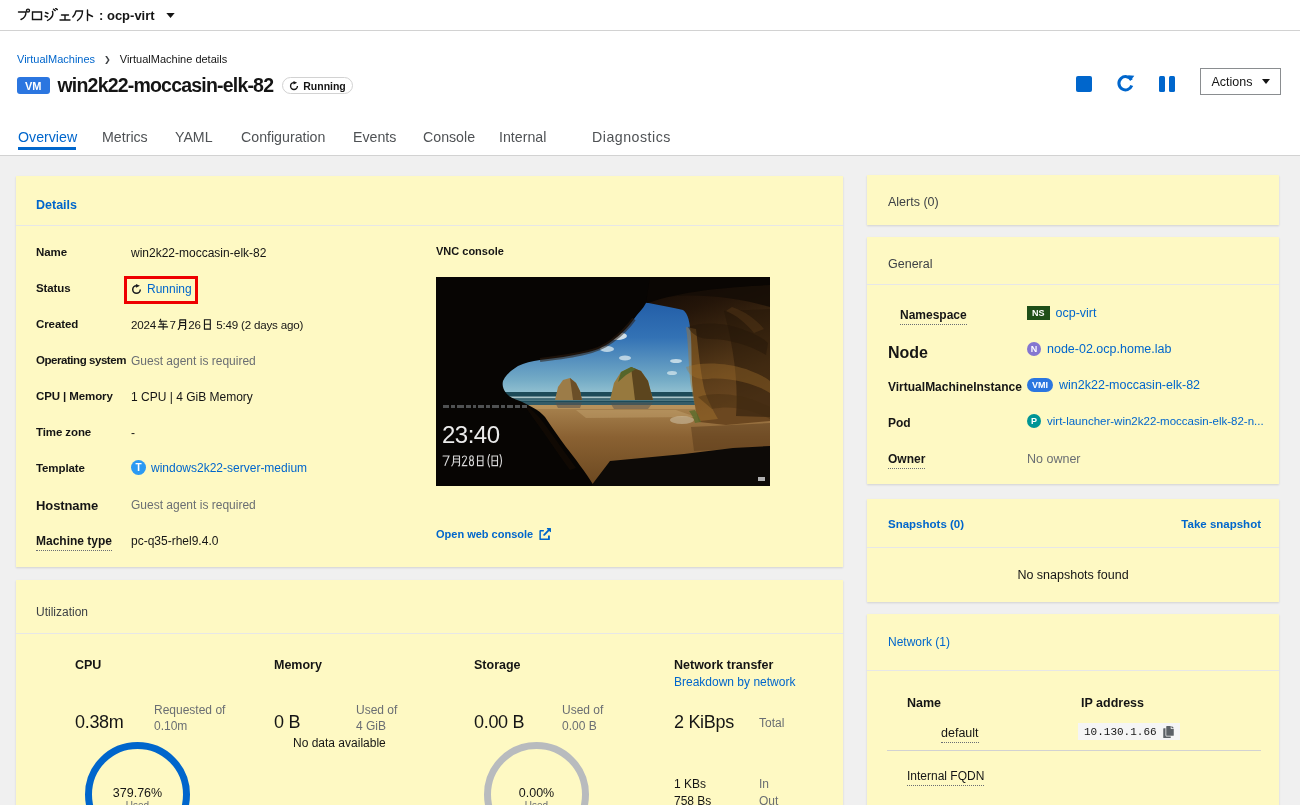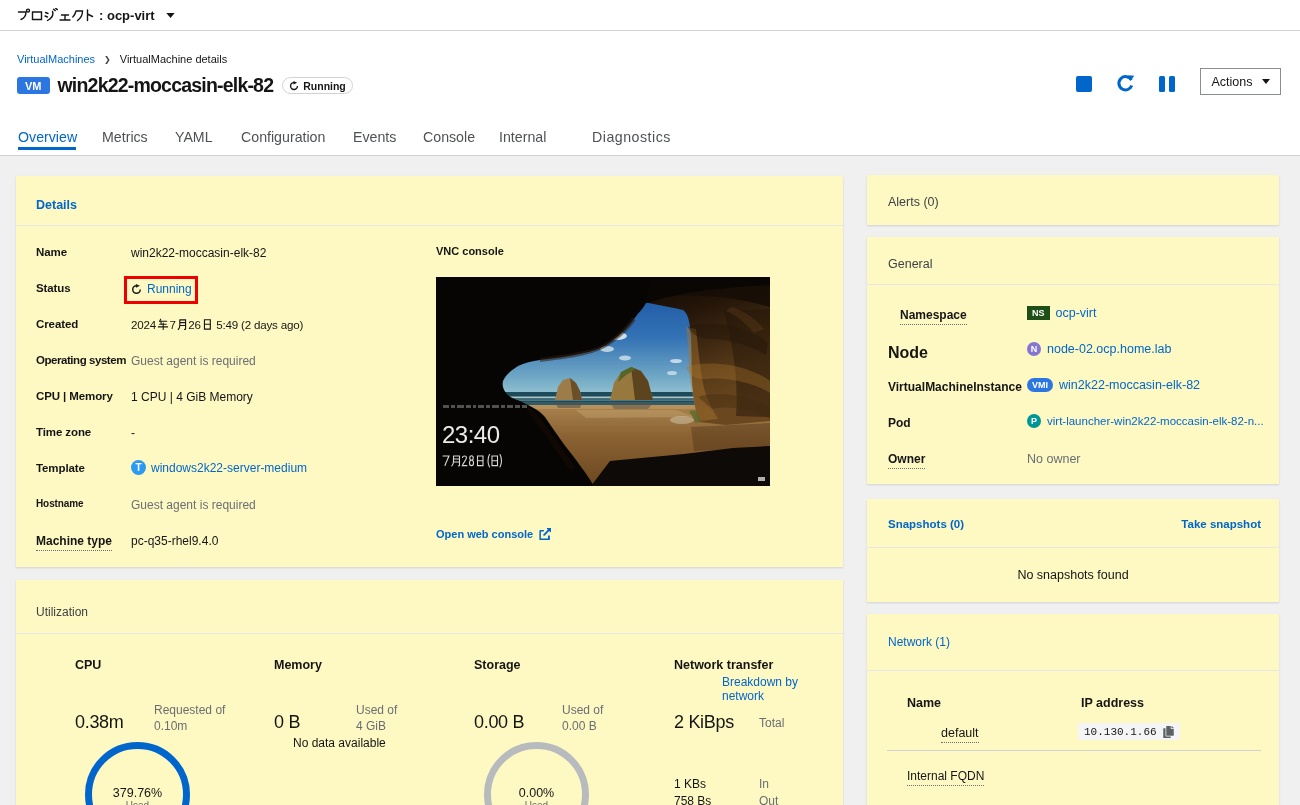--- a/index.html
+++ b/index.html
@@ -144,21 +144,21 @@
 
   <div style="position:absolute;left:20px;top:250px;width:95px;font-size:11.5px;font-weight:bold;color:#151515;letter-spacing:-0.1px;">Time zone</div>
   <div style="position:absolute;left:115px;top:250px;font-size:12px;color:#151515;">-</div>
 
   <div style="position:absolute;left:20px;top:286px;width:95px;font-size:11.5px;font-weight:bold;color:#151515;letter-spacing:-0.1px;">Template</div>
   <div style="position:absolute;left:115px;top:284px;display:flex;align-items:center;">
     <span style="width:15px;height:15px;border-radius:50%;background:#2b9af3;color:#fff;font-size:10px;font-weight:bold;display:inline-flex;align-items:center;justify-content:center;margin-right:5px;">T</span>
     <a href="#" style="font-size:12px;">windows2k22-server-medium</a>
   </div>
 
-  <div style="position:absolute;left:20px;top:322px;width:95px;font-size:10px;font-weight:bold;color:#151515;letter-spacing:-0.1px;">Hostname</div>
+  <div style="position:absolute;left:20px;top:322px;width:95px;font-size:13px;font-weight:bold;color:#151515;letter-spacing:-0.1px;">Hostname</div>
   <div style="position:absolute;left:115px;top:322px;font-size:12px;color:#6a6e73;">Guest agent is required</div>
 
   <div style="position:absolute;left:20px;top:358px;font-size:12px;font-weight:bold;color:#151515;"><span class="dotted" style="padding-bottom:2px;">Machine type</span></div>
   <div style="position:absolute;left:115px;top:358px;font-size:12px;color:#151515;">pc-q35-rhel9.4.0</div>
 
   <div style="position:absolute;left:420px;top:69px;font-size:11px;font-weight:bold;color:#151515;">VNC console</div>
   <div style="position:absolute;left:420px;top:101px;width:334px;height:209px;">
     <svg width="334" height="209" viewBox="0 0 334 209" style="filter:blur(0.7px);">
       <defs>
         <linearGradient id="sky" x1="0" y1="0" x2="0" y2="1">
@@ -303,21 +303,21 @@
   <div style="position:absolute;left:546px;top:122px;font-size:12px;color:#6a6e73;line-height:16px;">Used of<br>0.00 B</div>
   <div style="position:absolute;left:468px;top:162px;width:105px;height:115px;">
     <svg width="105" height="115" viewBox="0 0 105 115">
       <circle cx="52.5" cy="52.5" r="49" fill="none" stroke="#b8bbbe" stroke-width="7"></circle>
       <text x="52.5" y="55" text-anchor="middle" font-size="12.5" fill="#151515">0.00%</text>
       <text x="52.5" y="67" text-anchor="middle" font-size="10" fill="#6a6e73">Used</text>
     </svg>
   </div>
 
   <div style="position:absolute;left:658px;top:78px;font-size:12.5px;font-weight:bold;color:#151515;">Network transfer</div>
-  <div style="position:absolute;left:658px;top:95px;font-size:12px;margin-left:48px;"><a href="#">Breakdown by network</a></div>
+  <div style="position:absolute;left:658px;top:95px;font-size:12px;"><a href="#">Breakdown by network</a></div>
   <div style="position:absolute;left:658px;top:132px;font-size:18px;color:#151515;letter-spacing:-0.3px;">2 KiBps</div>
   <div style="position:absolute;left:743px;top:136px;font-size:12px;color:#6a6e73;">Total</div>
   <div style="position:absolute;left:658px;top:196px;font-size:12px;color:#151515;line-height:17px;">1 KBs<br>758 Bs</div>
   <div style="position:absolute;left:743px;top:196px;font-size:12px;color:#6a6e73;line-height:17px;">In<br>Out</div>
 </div>
 
 <div class="card" style="left:867px;top:175px;width:412px;height:50px;">
   <div style="position:absolute;left:21px;top:20px;font-size:12.5px;color:#3e4247;">Alerts (0)</div>
 </div>
 

